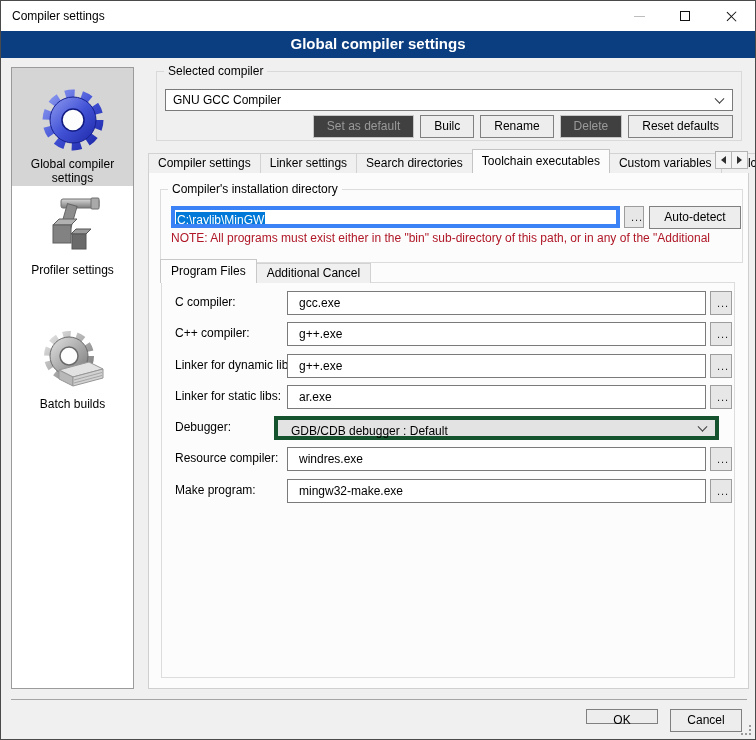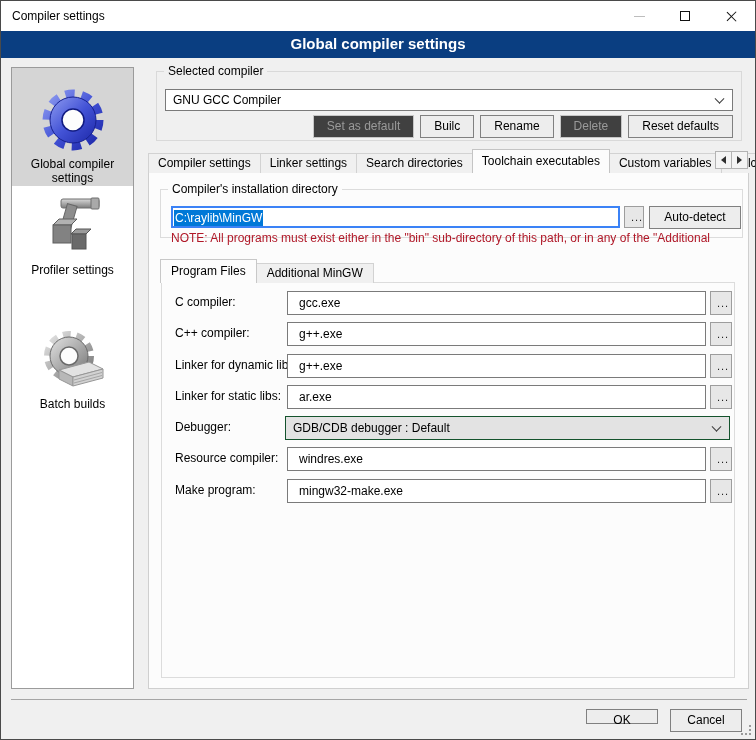--- a/index.html
+++ b/index.html
@@ -50,41 +50,41 @@
   .tab.cut{width:47px;overflow:hidden;padding-right:0;}
   .tab-arrows{position:absolute;right:7px;top:150px;display:flex;z-index:6;}
   .abtn{width:17px;height:18px;background:#f4f4f4;border:1px solid #b3b3b3;display:flex;align-items:center;justify-content:center;margin-left:-1px;}
   .tri-l{width:0;height:0;border:4px solid transparent;border-right:5px solid #2e2e2e;margin-left:-4px;}
   .tri-r{width:0;height:0;border:4px solid transparent;border-left:5px solid #2e2e2e;margin-right:-4px;}
 
   
   .panel{position:absolute;left:147px;top:171px;width:601px;height:517px;background:#fcfcfc;border:1px solid #cfcfcf;z-index:2;}
 
   
-  .grp2{left:11px;top:16px;width:583px;height:49px;border-color:#dcdcdc;}
+  .grp2{left:11px;top:16px;width:583px;height:74px;border-color:#dcdcdc;}
   .grp2 .grp-label{background:#fcfcfc;}
-  .pathinput{position:absolute;left:10px;top:16px;width:449px;height:22px;background:#fff;border:2px solid #3b82f6;line-height:20px;padding:0 1px;white-space:nowrap;overflow:hidden;}
+  .pathinput{position:absolute;left:10px;top:16px;width:449px;height:22px;background:#fff;border:4px solid #3b82f6;line-height:20px;padding:0 1px;white-space:nowrap;overflow:hidden;}
   .seltext{background:#0078d7;color:#fff;padding:1px 1px;}
   .dots{background:#e7e7e7;border:1px solid #9d9d9d;text-align:center;color:#222;font-size:11px;font-family:"Liberation Sans",sans-serif;letter-spacing:1px;line-height:16px;}
   .dots1{position:absolute;left:463px;top:16px;width:20px;height:22px;}
   .autodetect{position:absolute;left:488px;top:16px;width:92px;height:23px;padding:0;}
   .note{position:absolute;left:10px;top:41px;color:#b01828;white-space:nowrap;}
 
   
   .subtabs{position:absolute;left:11px;top:86px;display:flex;align-items:flex-end;height:24px;z-index:3;}
   .subtab{height:20px;line-height:19px;padding:0 10px;background:#f0f0f0;border:1px solid #d2d2d2;border-bottom:none;margin-right:-1px;white-space:nowrap;}
   .subtab.active{height:24px;line-height:23px;background:#fcfcfc;border-color:#c8c8c8;z-index:4;position:relative;}
 
   
   .panel2{position:absolute;left:12px;top:109px;width:574px;height:396px;background:#fcfcfc;border:1px solid #dcdcdc;z-index:2;}
   .frow{position:absolute;left:0;right:0;height:28px;}
   .flabel{position:absolute;left:13px;top:4px;white-space:nowrap;}
   .finput{position:absolute;left:125px;width:419px;height:24px;background:#fff;border:1px solid #7a7a7a;line-height:22px;padding:0 11px;white-space:nowrap;}
   .fdots{position:absolute;left:548px;top:0;width:22px;height:24px;}
-  .fcombo{position:absolute;left:123px;width:445px;height:24px;background:#e3e3e3;border:1px solid #14532d;line-height:22px;padding:0 24px 0 7px;white-space:nowrap;}
+  .fcombo{position:absolute;left:112px;width:445px;height:24px;background:#e3e3e3;border:4px solid #14532d;line-height:22px;padding:0 24px 0 13px;white-space:nowrap;}
 
   
   .sep{position:absolute;left:10px;width:736px;top:698px;height:1px;background:#a5a5a5;}
   .ok{position:absolute;left:585px;top:708px;width:72px;height:15px;padding:0;}
   .cancel{position:absolute;left:669px;top:708px;width:72px;height:23px;padding:0;}
   .grip{position:absolute;right:4px;bottom:4px;width:10px;height:10px;}
   .grip i{position:absolute;width:2px;height:2px;background:#9a9a9a;}
   .grip i:nth-child(1){right:0;bottom:0;}
   .grip i:nth-child(2){right:4px;bottom:0;}
   .grip i:nth-child(3){right:0;bottom:4px;}
@@ -207,21 +207,21 @@
       <div class="pathinput">
         <span class="seltext">C:\raylib\MinGW</span>
       </div>
       <button class="dots dots1">...</button>
       <button class="btn autodetect">Auto-detect</button>
       <div class="note">NOTE: All programs must exist either in the "bin" sub-directory of this path, or in any of the "Additional</div>
     </div>
 
     <div class="subtabs">
       <div class="subtab active">Program Files</div>
-      <div class="subtab">Additional MinGW</div>
+      <div class="subtab">Additional Cancel</div>
     </div>
 
     <div class="panel2">
 
       <div class="frow" style="top:8px">
         <span class="flabel">C compiler:</span>
         <div class="finput"><span>gcc.exe</span></div>
         <button class="dots fdots">...</button>
       </div>
 

